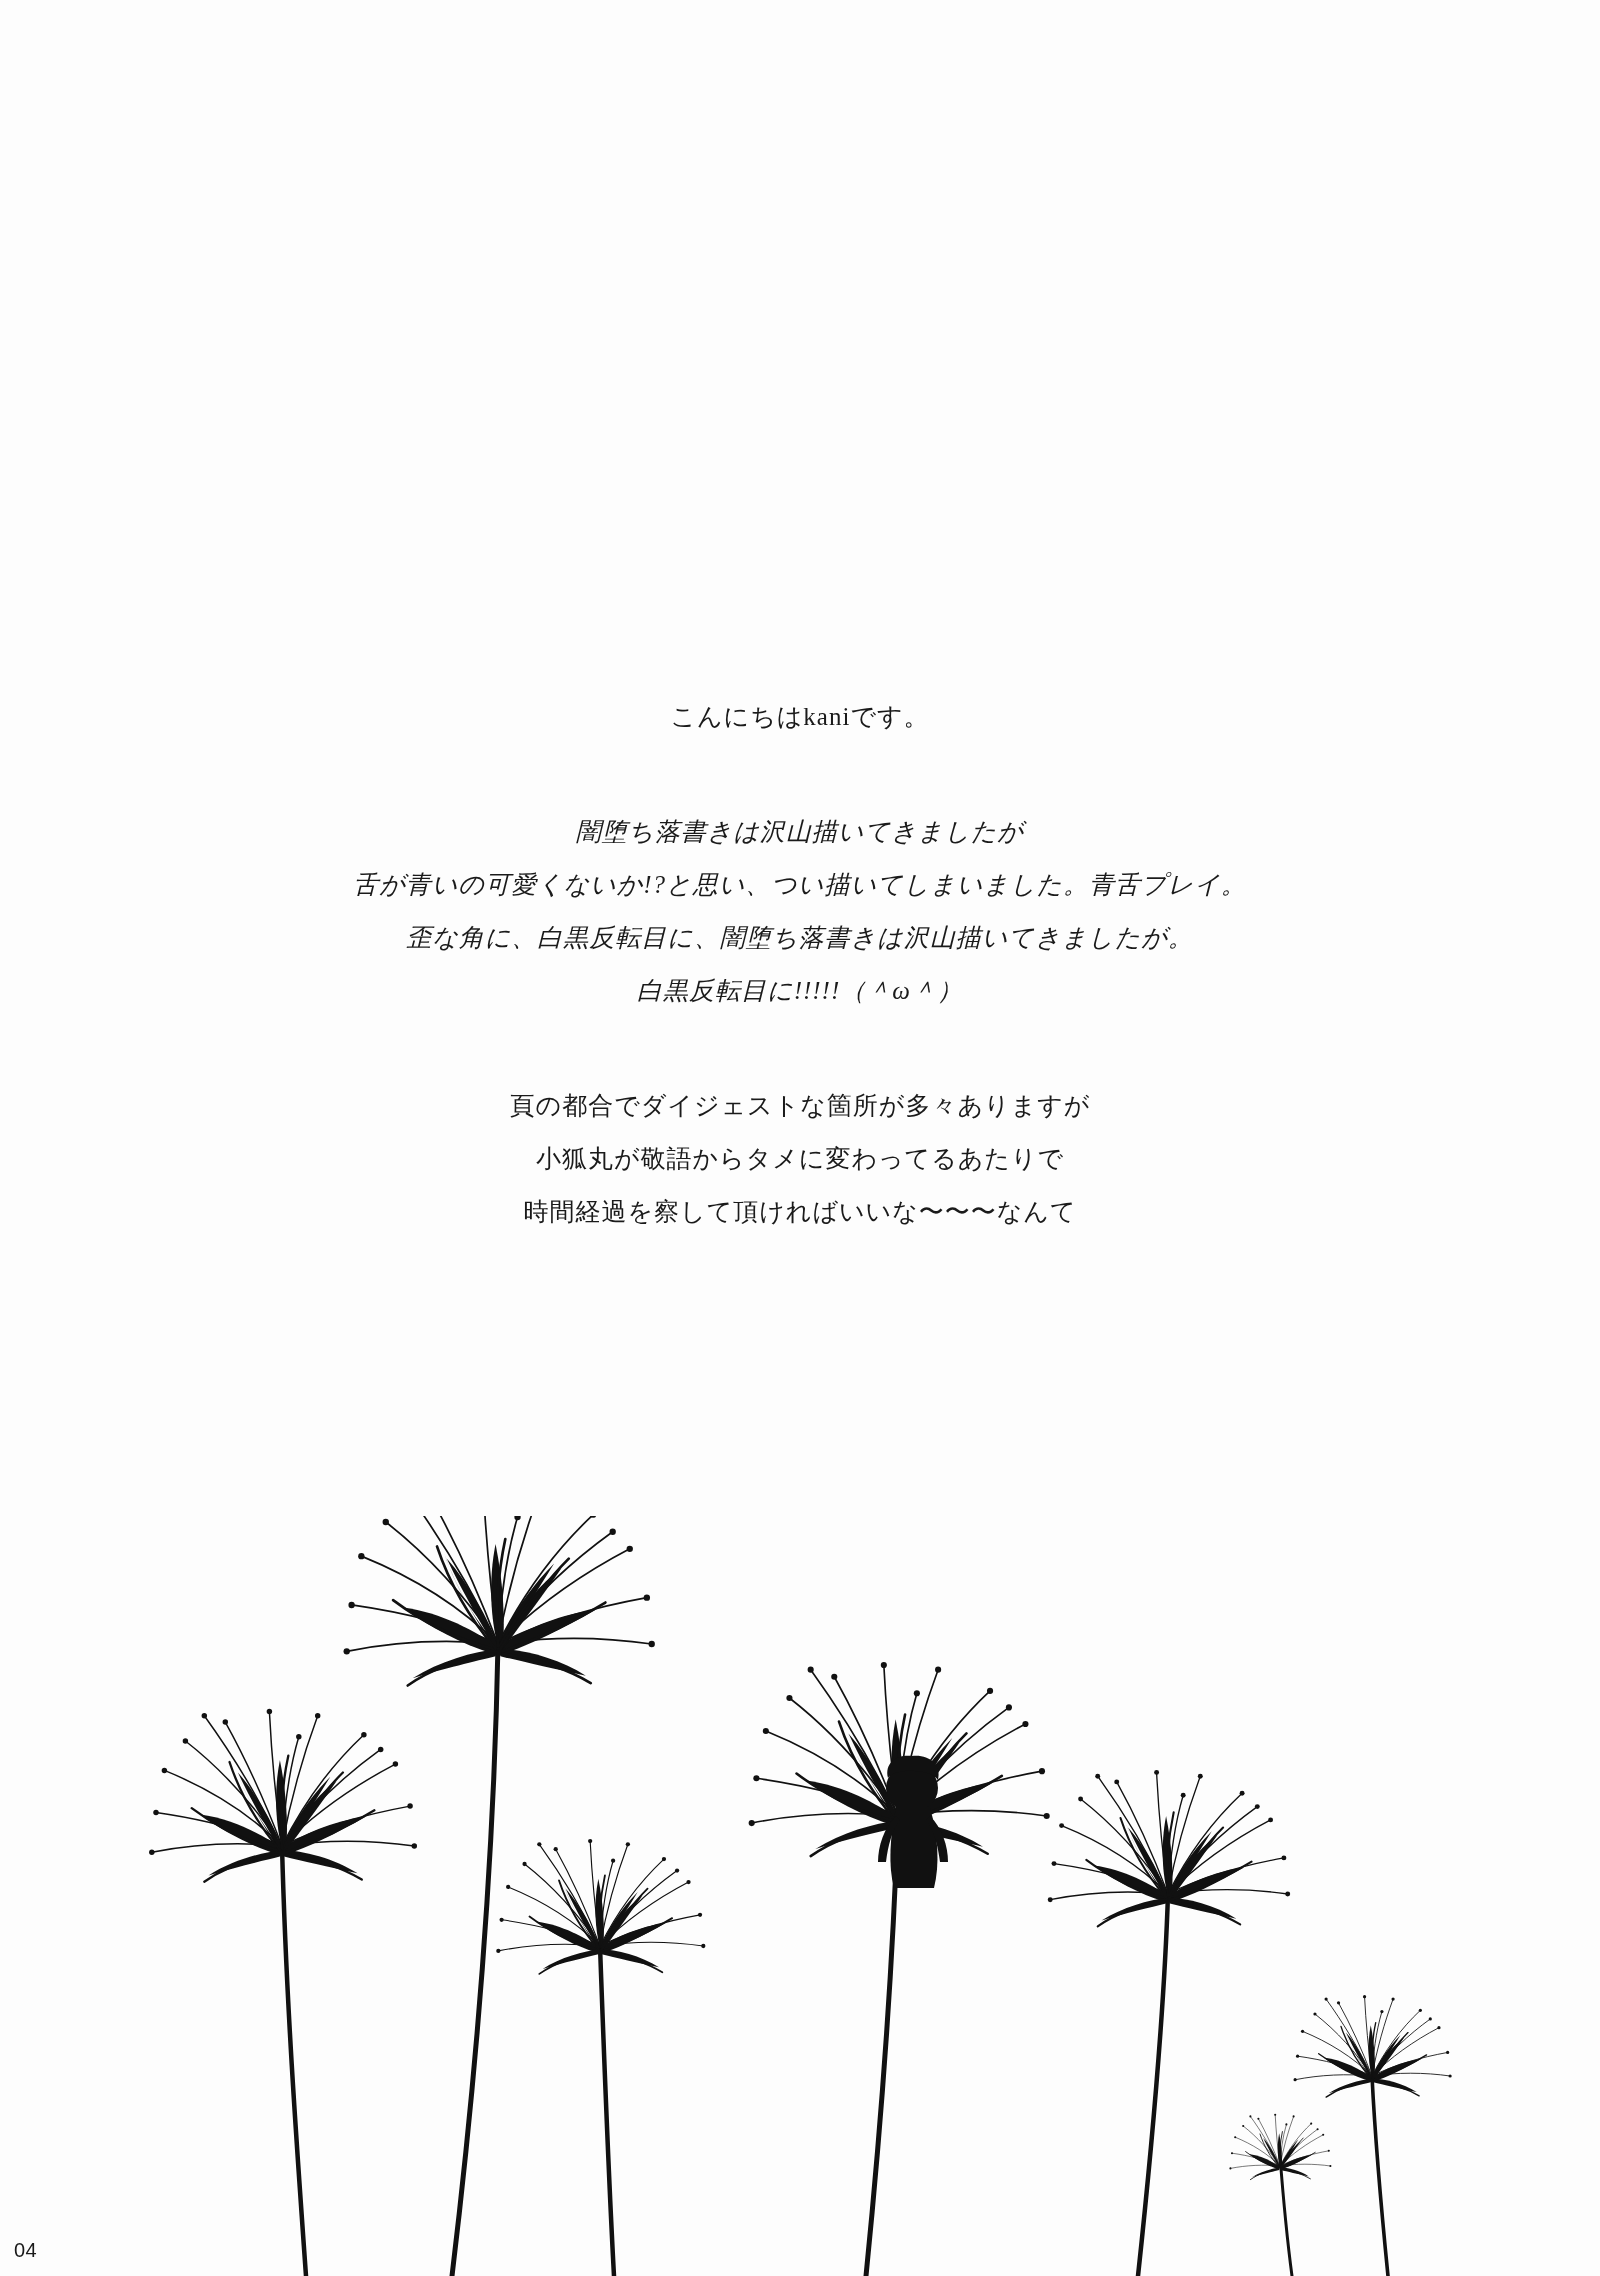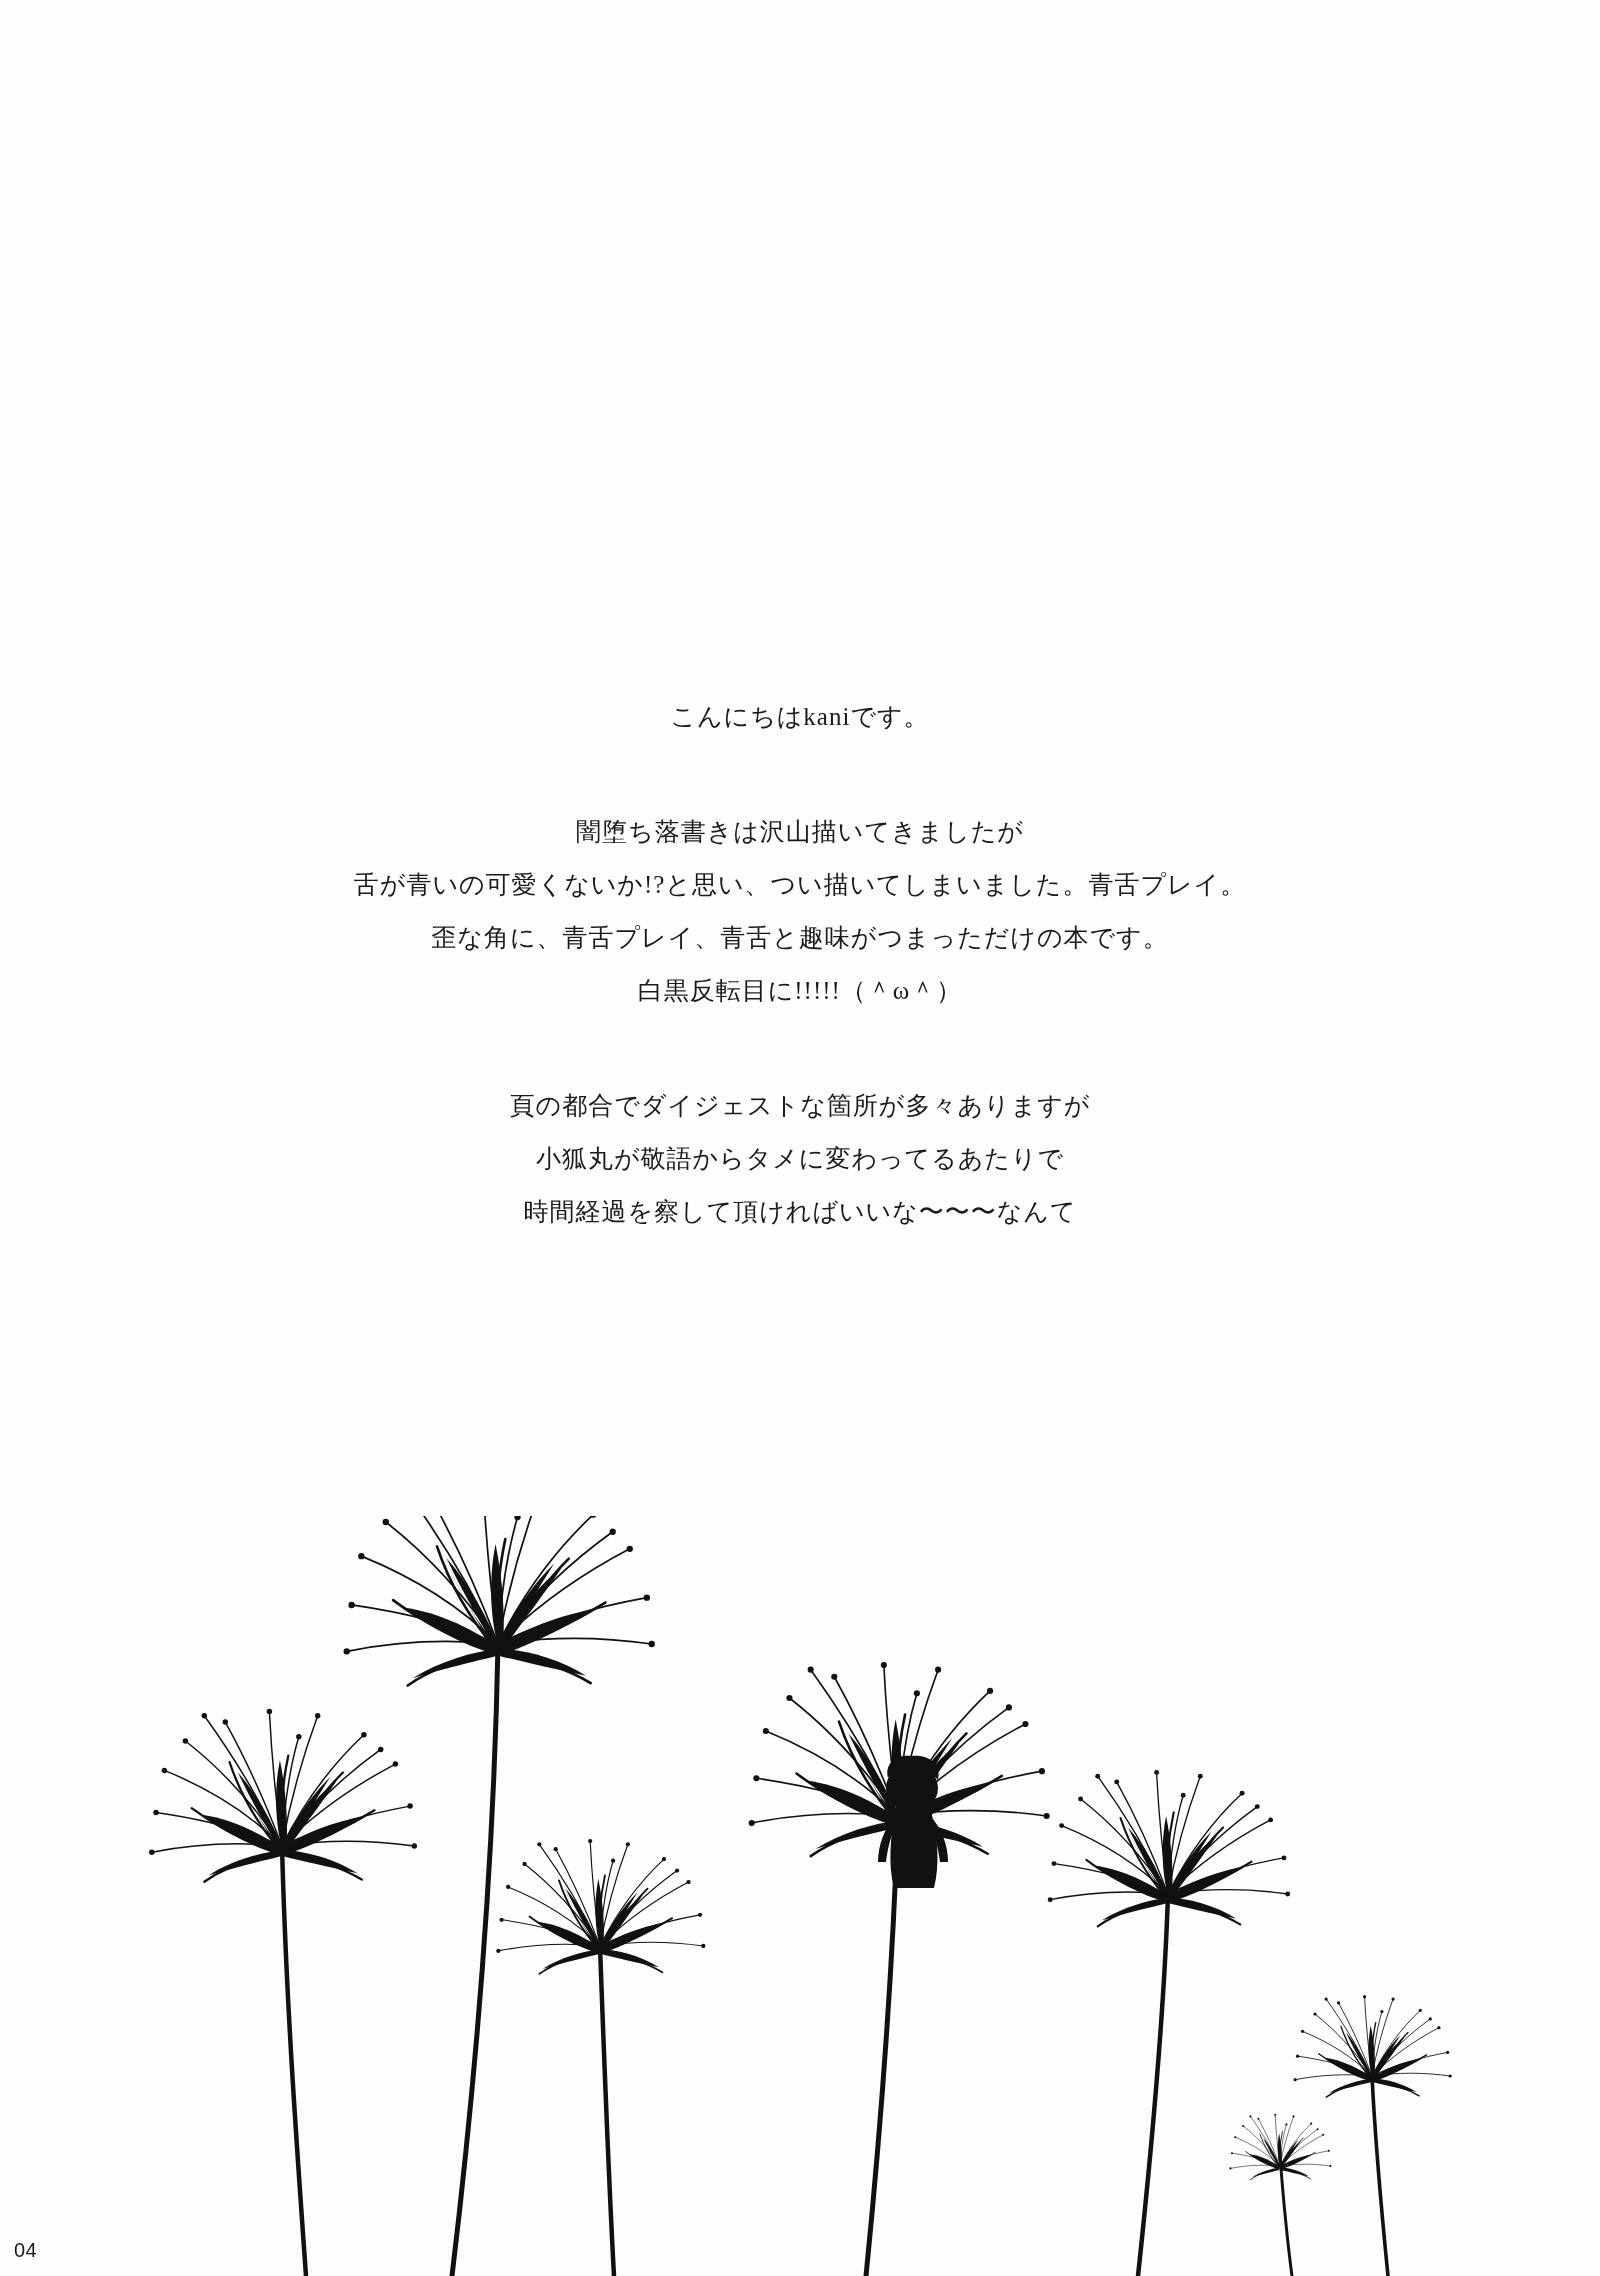--- a/index.html
+++ b/index.html
@@ -30,21 +30,21 @@
     padding: 0;
   }
   .line {
     display: block;
     font-size: 25px;
     line-height: 53px;
     letter-spacing: 0.04em;
     white-space: pre;
   }
   .para-greeting { margin-bottom: 62px; }
-  .para-body     { margin-bottom: 62px; }
+  .para-body     { margin-bottom: 62px; font-style: italic; }
 
   
   .page-number {
     position: absolute;
     left: 14px;
     bottom: 14px;
     font-size: 20px;
     letter-spacing: 0.02em;
     color: #1a1a1a;
     font-family: "Liberation Sans", sans-serif;
@@ -67,21 +67,21 @@
 
   <div class="afterword">
 
     <div class="para para-greeting">
       <span class="line">こんにちはkaniです。</span>
     </div>
 
     <div class="para para-body">
       <span class="line">闇堕ち落書きは沢山描いてきましたが</span>
       <span class="line">舌が青いの可愛くないか!?と思い、つい描いてしまいました。青舌プレイ。</span>
-      <span class="line">歪な角に、青舌プレイ、青舌と趣味がつまっただけの本です。</span>
+      <span class="line">歪な角に、白黒反転目に、闇堕ち落書きは沢山描いてきましたが。</span>
       <span class="line">白黒反転目に!!!!!（＾ω＾）</span>
     </div>
 
     <div class="para para-closing">
       <span class="line">頁の都合でダイジェストな箇所が多々ありますが</span>
       <span class="line">小狐丸が敬語からタメに変わってるあたりで</span>
       <span class="line">時間経過を察して頂ければいいな〜〜〜なんて</span>
     </div>
 
   </div>

